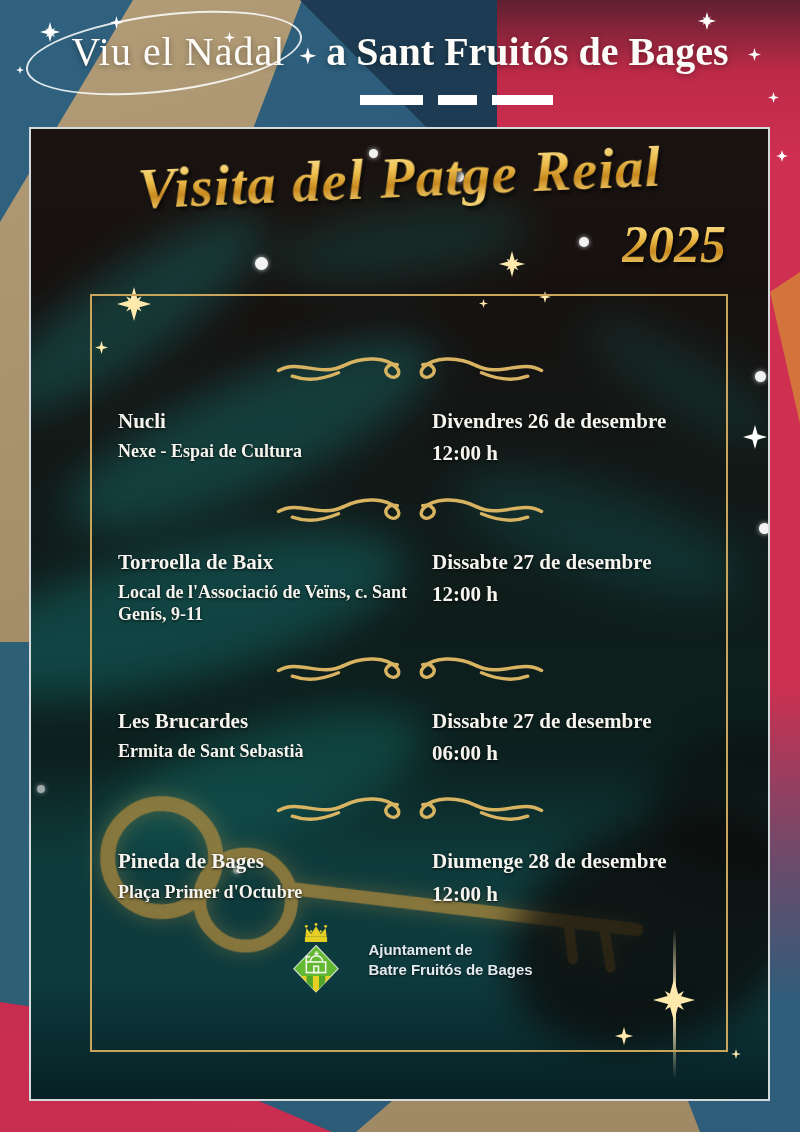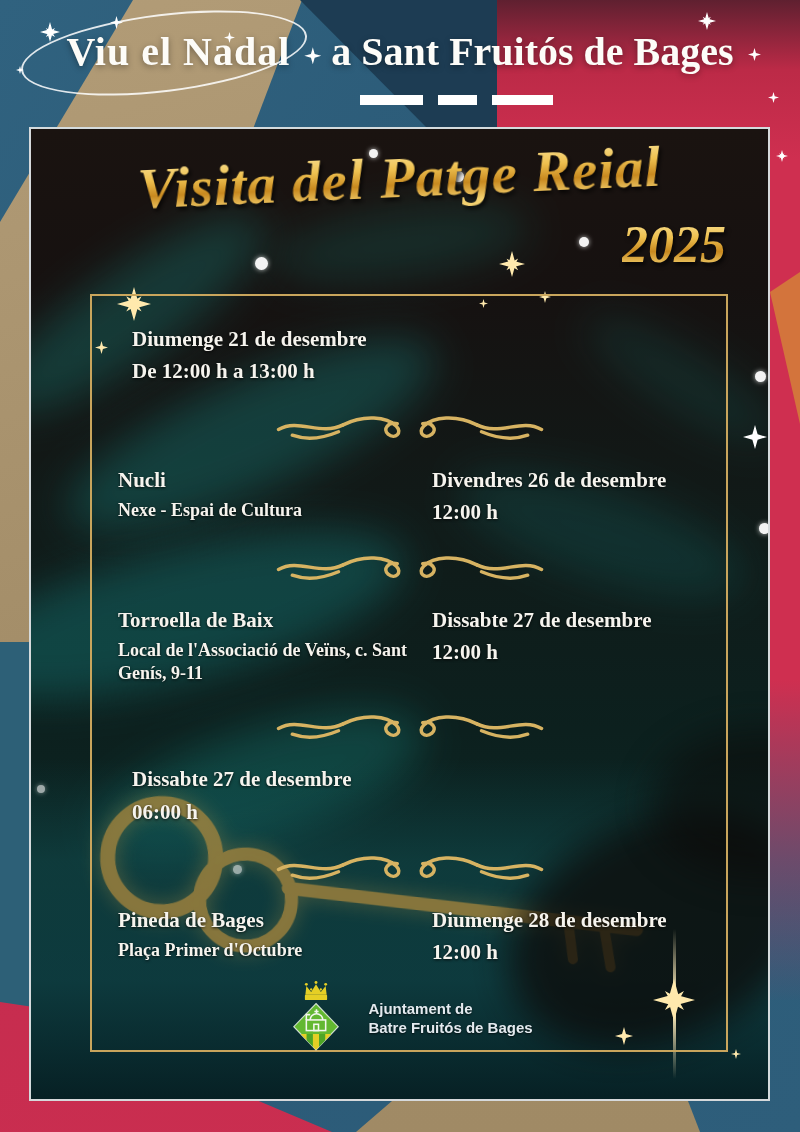--- a/index.html
+++ b/index.html
@@ -30,21 +30,21 @@
   .sp8 .b{position:absolute;inset:18%;transform:rotate(45deg);}
   .gold .a,.gold .b,.sp.gold{background:#ffe9ad;}
   .dot{position:absolute;border-radius:50%;background:#fff;opacity:.95;
        box-shadow:0 0 5px rgba(255,255,255,.8);}
   .ray{position:absolute;width:3px;background:linear-gradient(180deg,transparent,#ffeebc 45%,#ffeebc 55%,transparent);}
 
   
   .header{position:absolute;top:30px;left:0;width:800px;text-align:center;color:#fdfcf8;z-index:3;}
   .header-line{font-size:40px;line-height:1.1;white-space:nowrap;
                text-shadow:0 2px 6px rgba(0,0,0,.35);}
-  .h-light{font-weight:700;letter-spacing:1px;}
+  .h-light{font-weight:400;letter-spacing:1px;}
   .h-bold{font-weight:700;}
   .nadal-wrap{position:relative;display:inline-block;}
   .swash{position:absolute;left:-46px;right:-18px;top:-16px;bottom:-18px;
          border:2px solid rgba(255,255,255,.85);border-radius:50%;transform:rotate(-7deg);
          pointer-events:none;}
   .h-star{display:inline-block;width:17px;height:17px;margin:0 10px 0 14px;vertical-align:middle;
           clip-path:polygon(50% 0,61% 39%,100% 50%,61% 61%,50% 100%,39% 61%,0 50%,39% 39%);
           background:#fff;}
   .dashes{position:absolute;top:95px;left:360px;height:10px;z-index:3;display:flex;}
   .dash{height:10px;background:#fff;display:inline-block;}
@@ -187,24 +187,20 @@
       </div>
     <div class="sp gold" style="left:584px;top:898px;width:18px;height:18px"></div>
     <div class="sp gold" style="left:700px;top:920px;width:10px;height:10px"></div>
 
     <div class="poster-title">Visita del Patge Reial</div>
     <div class="poster-year">2025</div>
 
     <div class="gold-box">
       <div id="events-mount">
     <div class="event-row">
-      <div class="event-right">
-        <div class="event-date">Diumenge 21 de desembre</div>
-        <div class="event-time">De 12:00 h a 13:00 h</div>
-      </div>
     </div>
 
     <svg class="flourish" width="300" height="30" viewBox="0 0 240 26">
       <g stroke="#d7b362" stroke-width="3" fill="none" stroke-linecap="round">
         <path d="M6,16 C24,6 42,22 62,12"></path>
         <path d="M18,21 C32,26 46,23 58,18"></path>
         <path d="M62,12 C80,3 100,5 108,13 C114,19 107,25 101,20 C96,16 101,9 109,11"></path>
         <g transform="translate(240,0) scale(-1,1)">
           <path d="M6,16 C24,6 42,22 62,12"></path>
           <path d="M18,21 C32,26 46,23 58,18"></path>
@@ -255,20 +251,24 @@
         <path d="M62,12 C80,3 100,5 108,13 C114,19 107,25 101,20 C96,16 101,9 109,11"></path>
         <g transform="translate(240,0) scale(-1,1)">
           <path d="M6,16 C24,6 42,22 62,12"></path>
           <path d="M18,21 C32,26 46,23 58,18"></path>
           <path d="M62,12 C80,3 100,5 108,13 C114,19 107,25 101,20 C96,16 101,9 109,11"></path>
         </g>
       </g>
     </svg>
 
     <div class="event-row">
+      <div class="event-left">
+        <div class="event-name">Les Brucardes</div>
+        <div class="event-venue">Ermita de Sant Sebastià</div>
+      </div>
       <div class="event-right">
         <div class="event-date">Dissabte 27 de desembre</div>
         <div class="event-time">06:00 h</div>
       </div>
     </div>
 
     <svg class="flourish" width="300" height="30" viewBox="0 0 240 26">
       <g stroke="#d7b362" stroke-width="3" fill="none" stroke-linecap="round">
         <path d="M6,16 C24,6 42,22 62,12"></path>
         <path d="M18,21 C32,26 46,23 58,18"></path>

